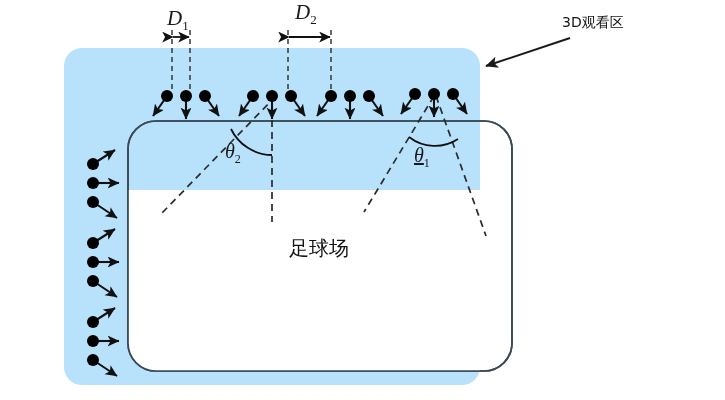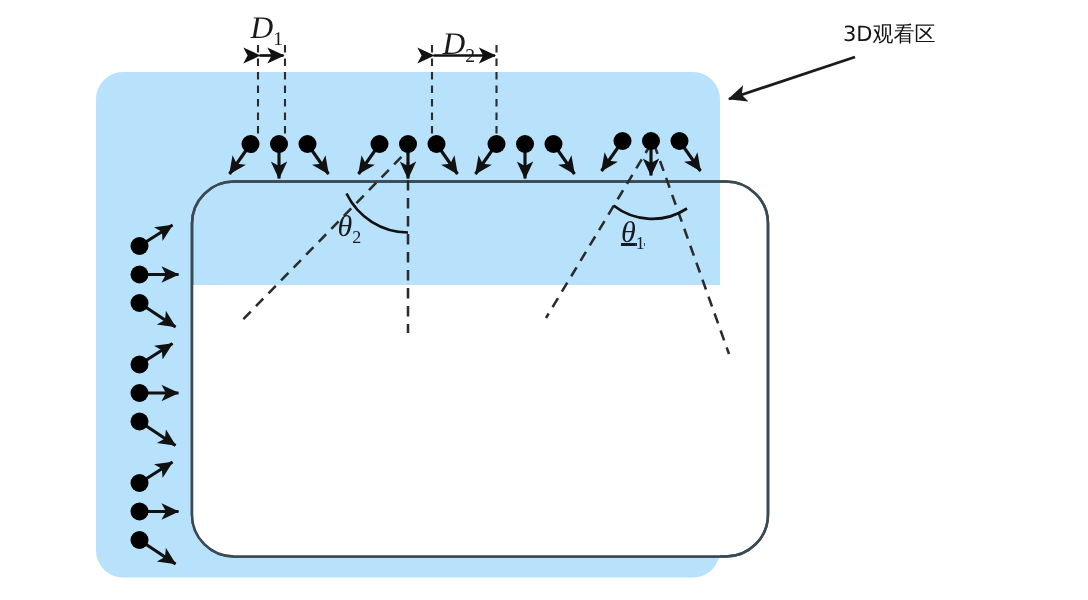--- a/index.html
+++ b/index.html
@@ -139,28 +139,29 @@
       <circle cx="93" cy="360" r="6"></circle>
     </g>
 
     <line x1="570" y1="38" x2="486" y2="66" stroke="#1a1a1a" stroke-width="1.9" marker-end="url(#ahbig)"></line>
   </svg>
 
   <div class="lbl lbl-d" style="left:167px;top:6px;">
     <span>D</span><sub>1</sub>
   </div>
 
-  <div class="lbl lbl-d" style="left:295px;top:17px;">
+  <div class="lbl lbl-d" style="left:295px;top:0;">
     <span>D</span><sub>2</sub>
   </div>
 
   <div class="lbl lbl-theta" style="left:225px;top:140px;">
     <span>θ</span><sub>2</sub>
   </div>
 
   <div class="lbl lbl-theta" style="left:414px;top:144px;text-decoration:underline;">
     <span>θ</span><sub>1</sub>
   </div>
 
   <div class="lbl lbl-cn" style="left:562px;top:14px;">3D观看区</div>
 
+  <div class="lbl lbl-cn" style="left:289px;top:235px;font-size:20px;">足球场</div>
 
 </div>
 
 </body></html>

